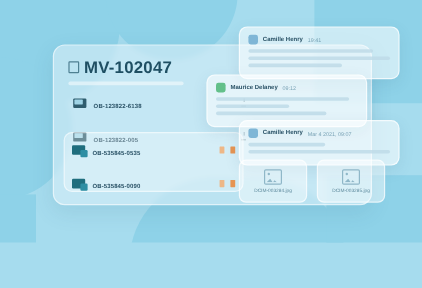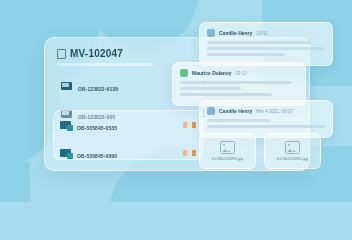--- a/index.html
+++ b/index.html
@@ -23,21 +23,21 @@
     background:rgba(214,238,247,0.62);
     border:1px solid rgba(255,255,255,0.55);
     border-radius:10px;
     box-shadow:0 6px 18px rgba(40,90,120,0.10);
     backdrop-filter:blur(2px);
   }
   .panel-head{position:absolute;left:12px;top:10px;right:12px;}
   .title-row{display:flex;align-items:center;gap:4px;}
   .title-ico{width:7px;height:8px;border:1px solid #2b5f73;border-radius:1px;opacity:.75;flex:none;}
   .title{
-    font-size:10px;font-weight:bold;color:#1f4f63;letter-spacing:.2px;
+    font-size:14px;font-weight:bold;color:#1f4f63;letter-spacing:.2px;
   }
   .subskel{margin-top:4px;height:3px;width:96px;background:rgba(255,255,255,0.5);border-radius:2px;}
 
   .list{position:absolute;left:12px;top:34px;width:152px;}
   .row{display:flex;align-items:center;gap:6px;padding:5px 4px;}
   .row-ico{width:11px;height:8px;border-radius:1px;flex:none;position:relative;}
   .row-ico.dark{background:#2f5d6e;}
   .row-ico.dark:after{content:"";position:absolute;left:1px;top:1px;width:7px;height:4px;background:#9fd4e6;border-radius:.5px;}
   .row-ico.teal{background:#1f6e7e;}
   .row-ico.teal:after{content:"";position:absolute;right:-2px;bottom:-2px;width:6px;height:6px;background:#2e8ea3;border-radius:1px;}

